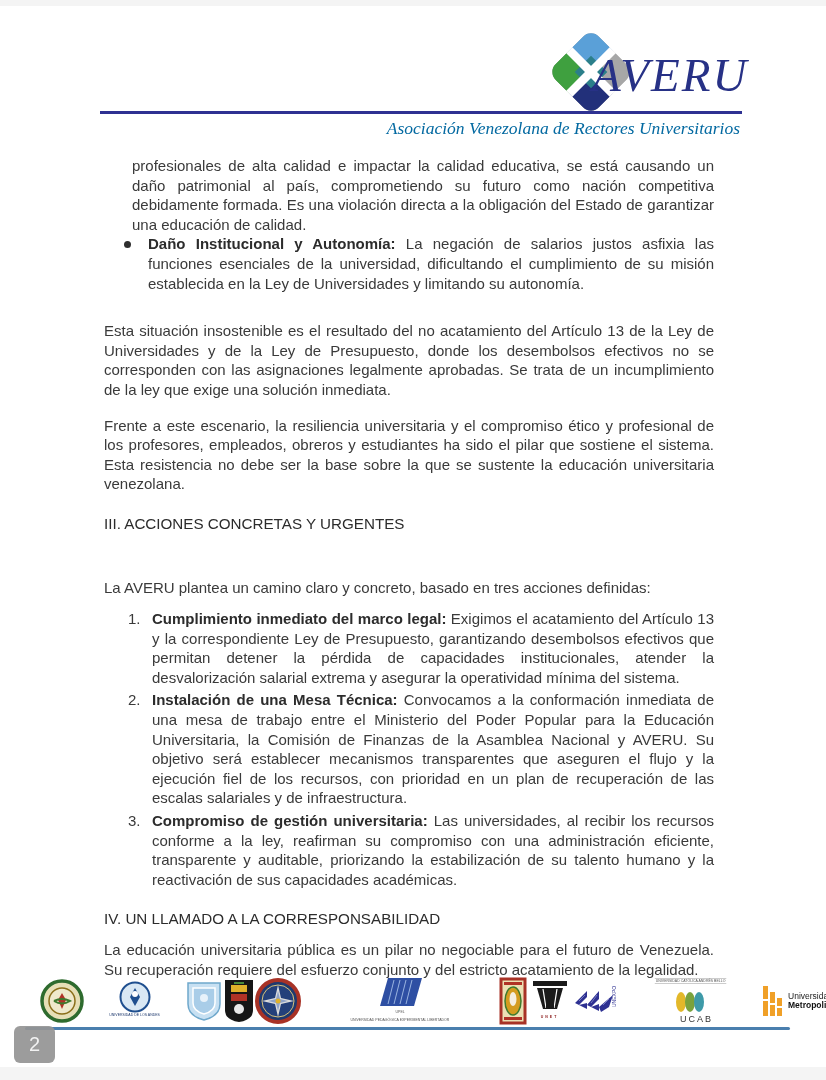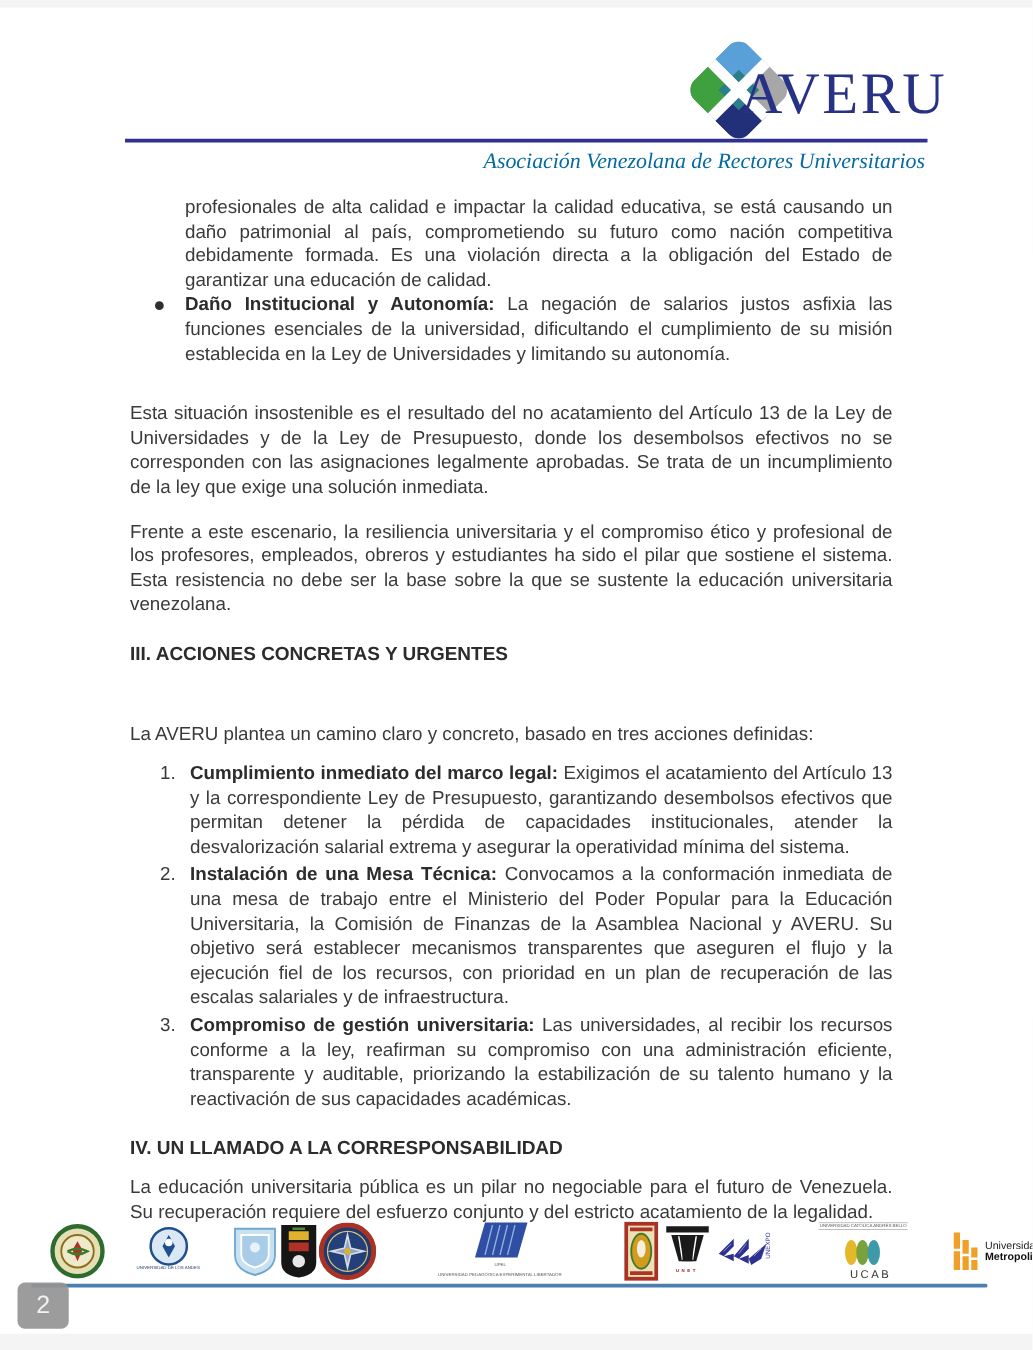--- a/index.html
+++ b/index.html
@@ -14,41 +14,41 @@
     position:absolute; inset:0;
     background:#ffffff;
   }
   .top-strip { position:absolute; top:0; left:0; right:0; height:6px; background:#f4f4f4; }
   .bottom-strip { position:absolute; bottom:0; left:0; right:0; height:13px; background:#f4f4f4; }
 
   
   .brand-diamond { position:absolute; left:543px; top:24px; width:96px; height:96px; }
   .brand-name {
     position:absolute; left:592px; top:48px;
-    font-family:"Liberation Serif", serif; 
+    font-family:"Liberation Serif", serif; font-style:italic;
     font-size:47px; letter-spacing:2px; color:#273186; font-weight:500;
   }
   .header-rule { position:absolute; left:100px; top:111px; width:642px; height:3px; background:#2e3192; }
   .tagline {
     position:absolute; right:86px; top:118px;
     font-family:"Liberation Serif", serif; font-style:italic;
     font-size:17.5px; color:#0369a1;
   }
 
   
   .content {
     position:absolute; left:104px; top:156px; width:610px;
     font-size:15px; line-height:19.6px; color:#3a3a3a;
     text-align:justify;
   }
   .content p { margin-bottom:16px; }
-  .cont-para { margin-left:44px; margin-bottom:0 !important; }
+  .cont-para { margin-left:28px; margin-bottom:0 !important; }
   .bullet-item { position:relative; padding-left:44px; margin-bottom:28px; }
   .bullet-dot { position:absolute; left:20px; top:7px; width:7px; height:7px; border-radius:50%; background:#2f2f2f; }
-  .sec-heading { font-weight:bold; color:#2c2c2c; font-size:15.2px; margin:20px 0 11px; text-align:left; }
+  .sec-heading { font-weight:normal; color:#2c2c2c; font-size:15.2px; margin:20px 0 11px; text-align:left; }
   .intro-line { margin-bottom:12px !important;margin-top:44px; }
   .action-item { position:relative; padding-left:48px; margin-bottom:3px; }
   .action-num { position:absolute; left:24px; top:0; }
   .actions { margin-bottom:14px; }
   b { color:#2c2c2c; }
 
   
   .logo-strip {
     position:absolute; left:40px; right:40px; top:974px; height:54px;
     display:flex; align-items:center; justify-content:space-between;

